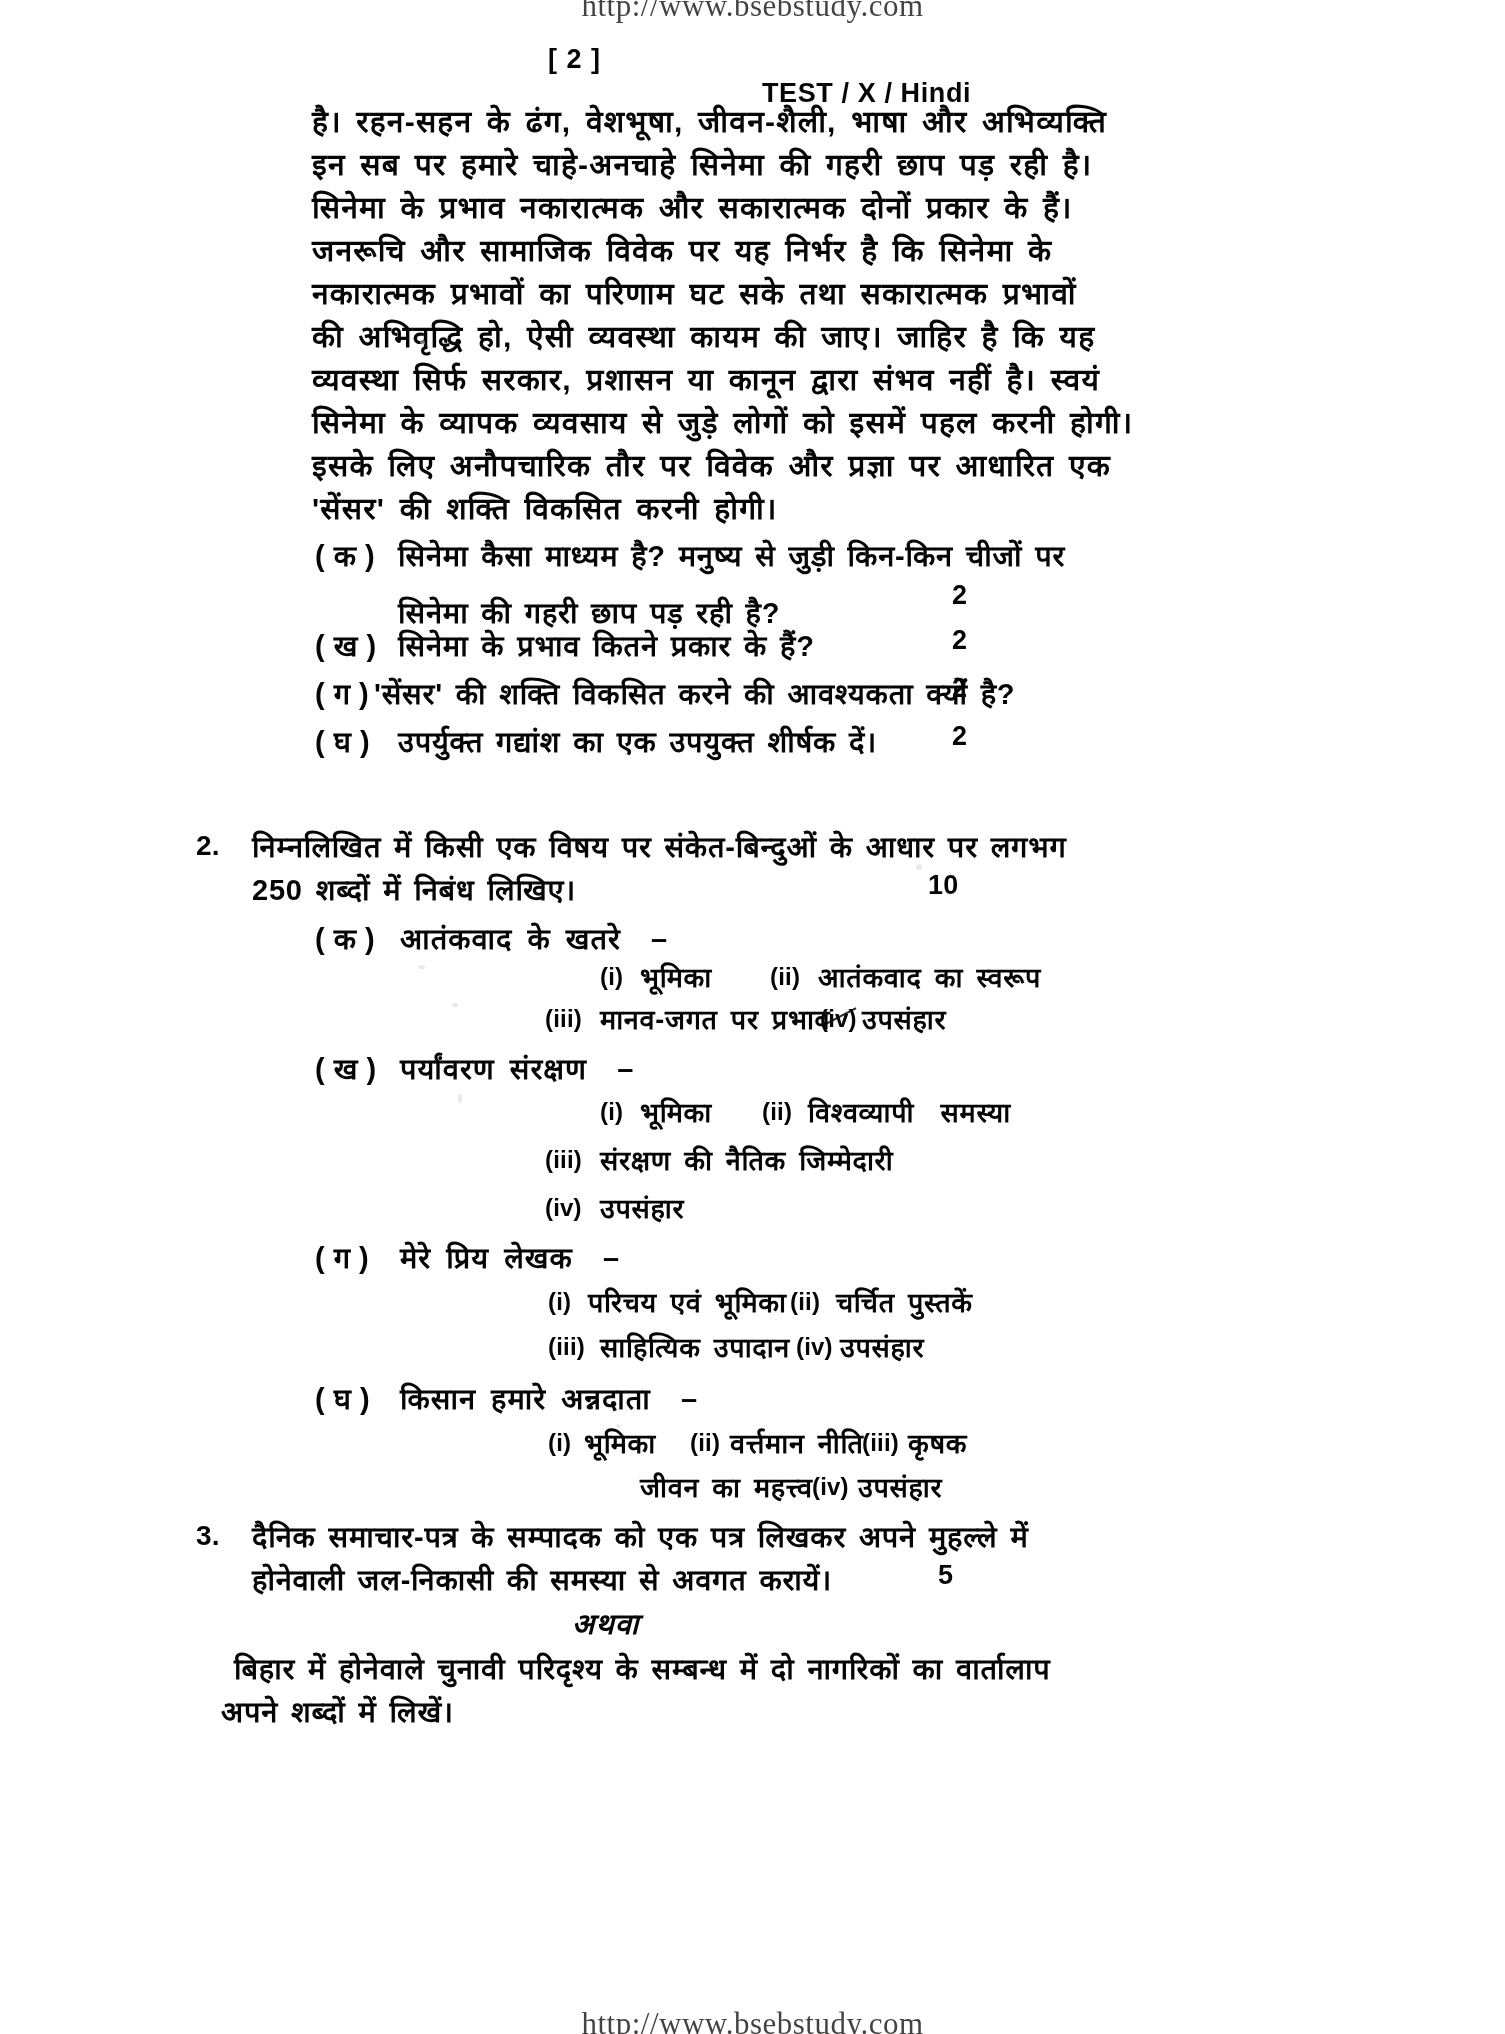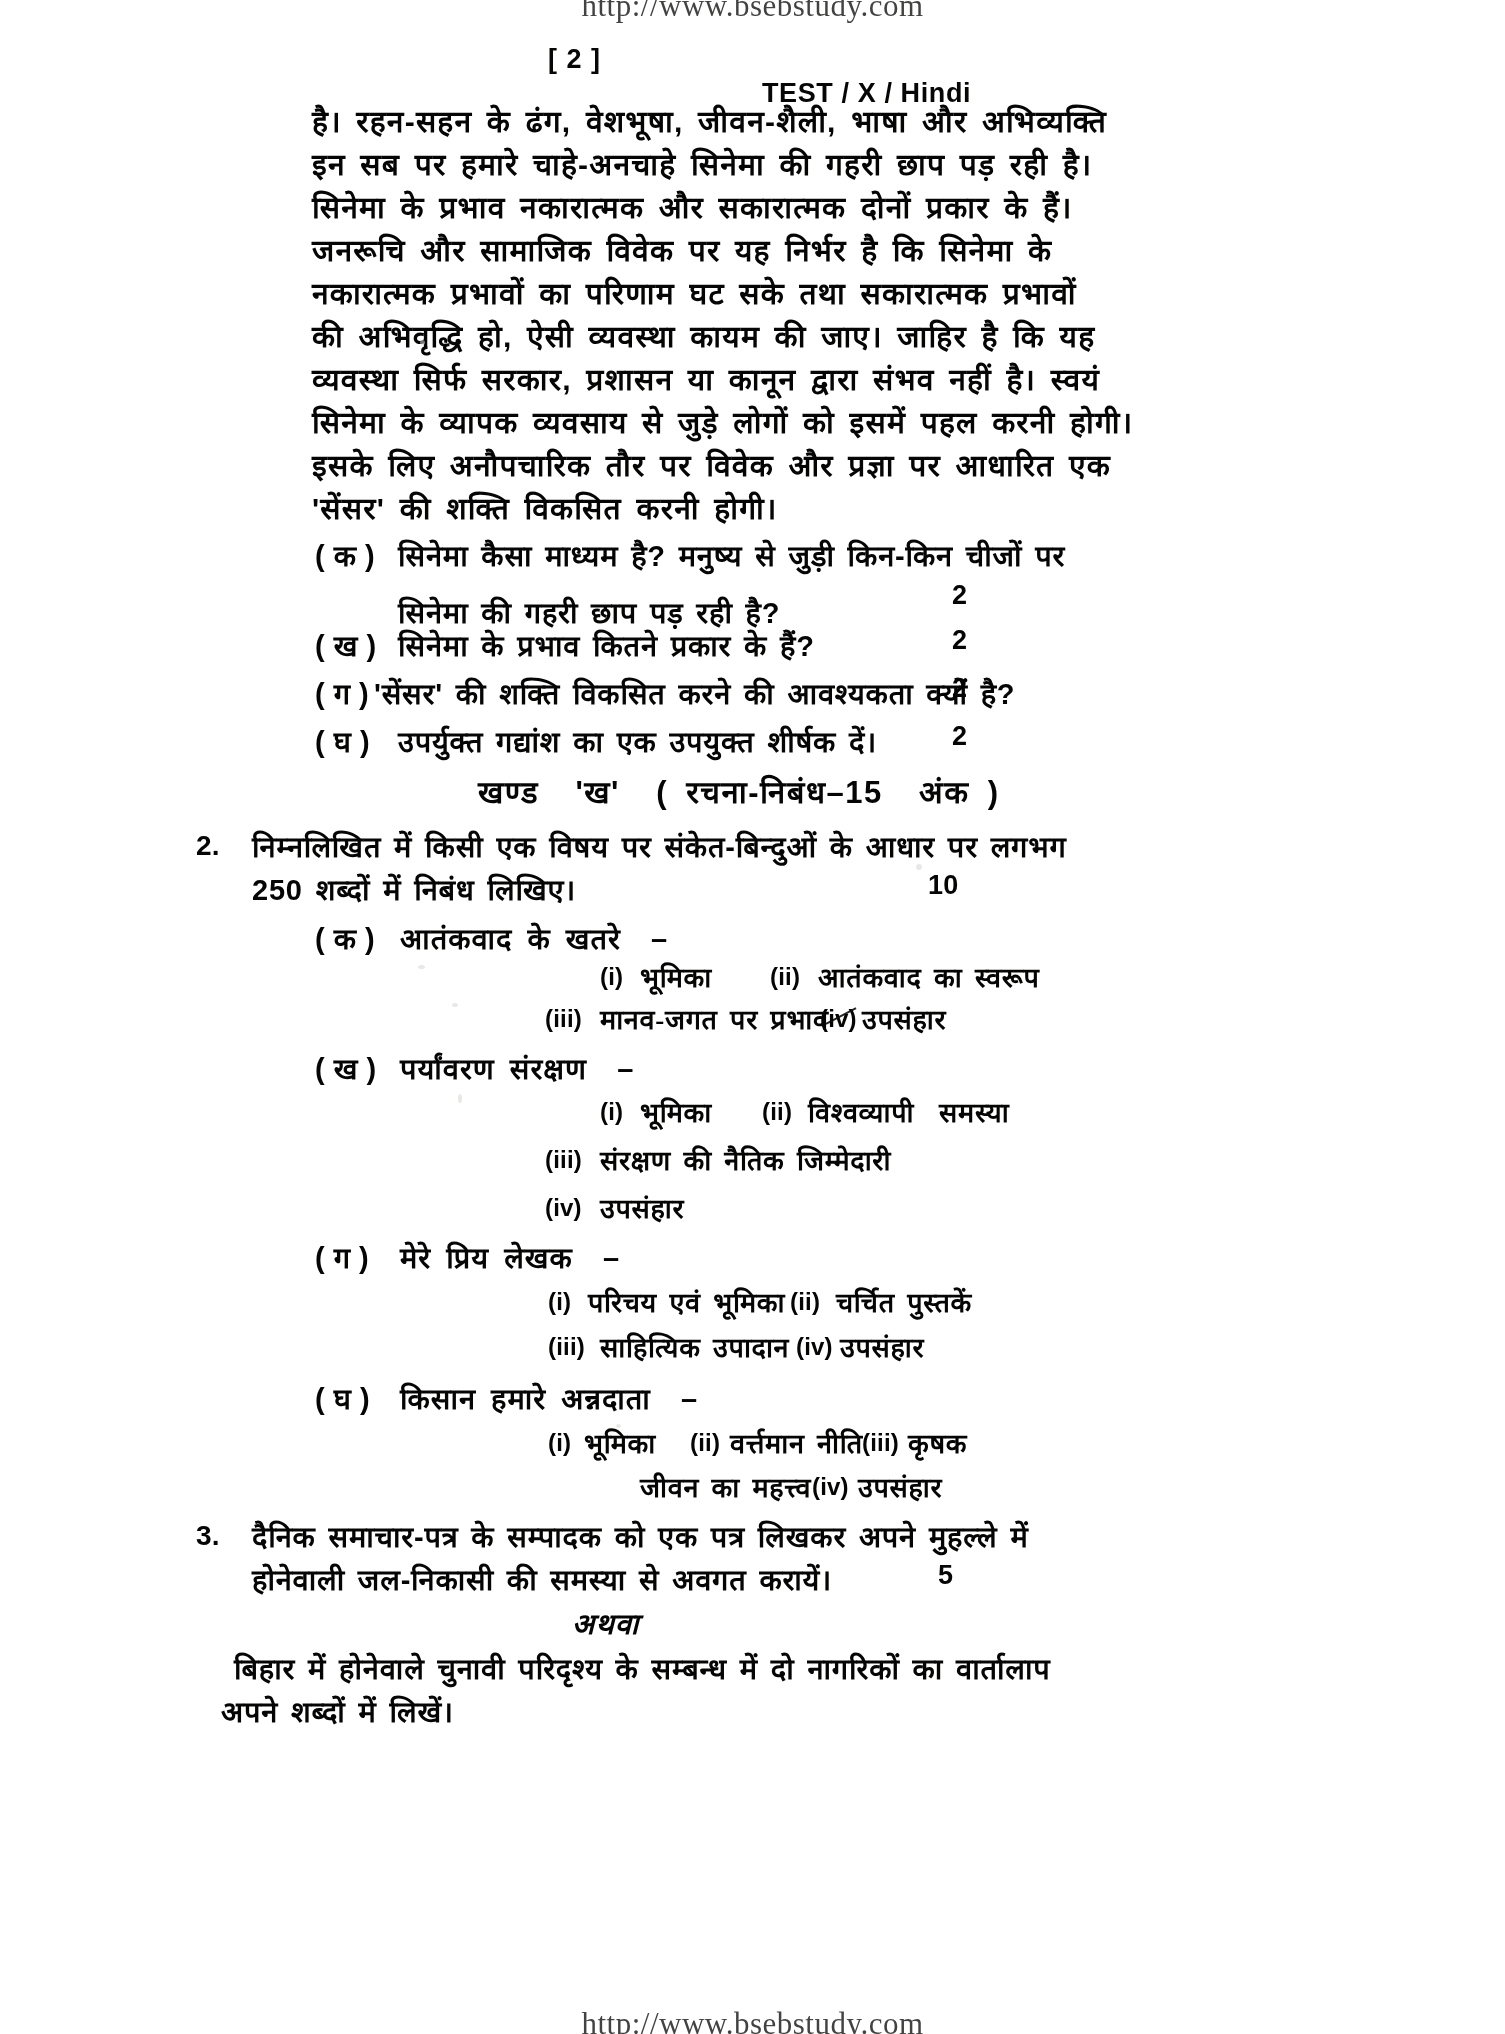--- a/index.html
+++ b/index.html
@@ -114,21 +114,20 @@
 
   .topic {
     font-size: 29px;
     letter-spacing: 1px;
     word-spacing: 6px;
   }
   .sub {
     font-size: 27px;
     letter-spacing: .7px;
     word-spacing: 5px;
-    font-family: Liberation Serif, serif;
   }
   .rn {
     font-family: "Liberation Sans", "DejaVu Sans", sans-serif;
     font-weight: bold;
     font-size: 24px;
   }
   .athwa {
     font-size: 29px;
     font-style: italic;
     letter-spacing: 1px;
@@ -190,21 +189,20 @@
 
     <div class="ln q-label" style="top:673px; left:315px">( ग )</div>
     <div class="ln q-text" style="top:673px; left:374px">'सेंसर' की शक्ति विकसित करने की आवश्यकता क्यों है?</div>
     <div class="ln marks" style="top:673px; left:952px">2</div>
 
     <div class="ln q-label" style="top:721px; left:315px">( घ )</div>
     <div class="ln q-text" style="top:721px; left:398px">उपर्युक्त गद्यांश का एक उपयुक्त शीर्षक दें।</div>
     <div class="ln marks" style="top:721px; left:952px">2</div>
   </div>
 
-  <div class="ln sec-head" style="top:770px; left:478px">खण्ड  'ख'  ( रचना-निबंध–15  अंक )</div>
 
   <div>
     <div class="ln qnum" style="top:830px; left:196px">2.</div>
     <div class="ln q-text" style="top:826px; left:252px">निम्नलिखित में किसी एक विषय पर संकेत-बिन्दुओं के आधार पर लगभग</div>
     <div class="ln q-text" style="top:869px; left:252px">250 शब्दों में निबंध लिखिए।</div>
     <div class="ln marks" style="top:870px; left:928px">10</div>
 
     <div class="ln q-label" style="top:918px; left:315px">( क )</div>
     <div class="ln topic" style="top:918px; left:400px">आतंकवाद के खतरे  –</div>
 

